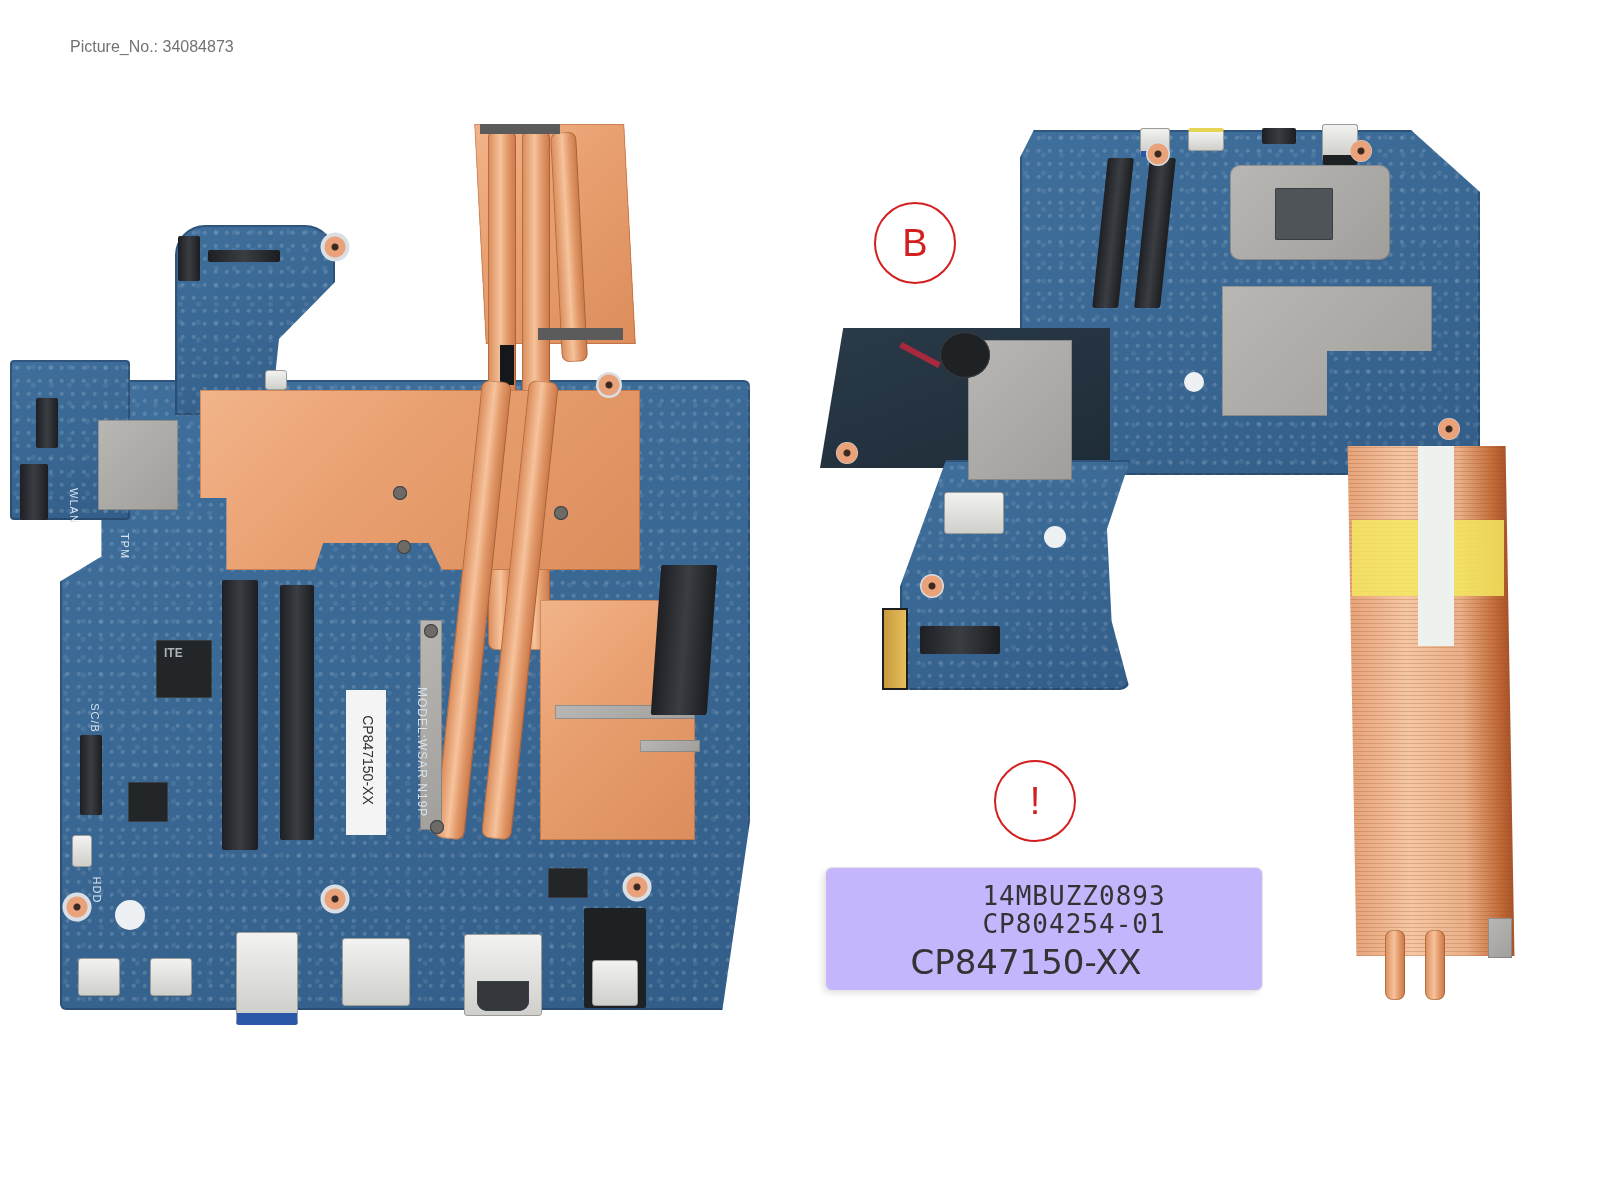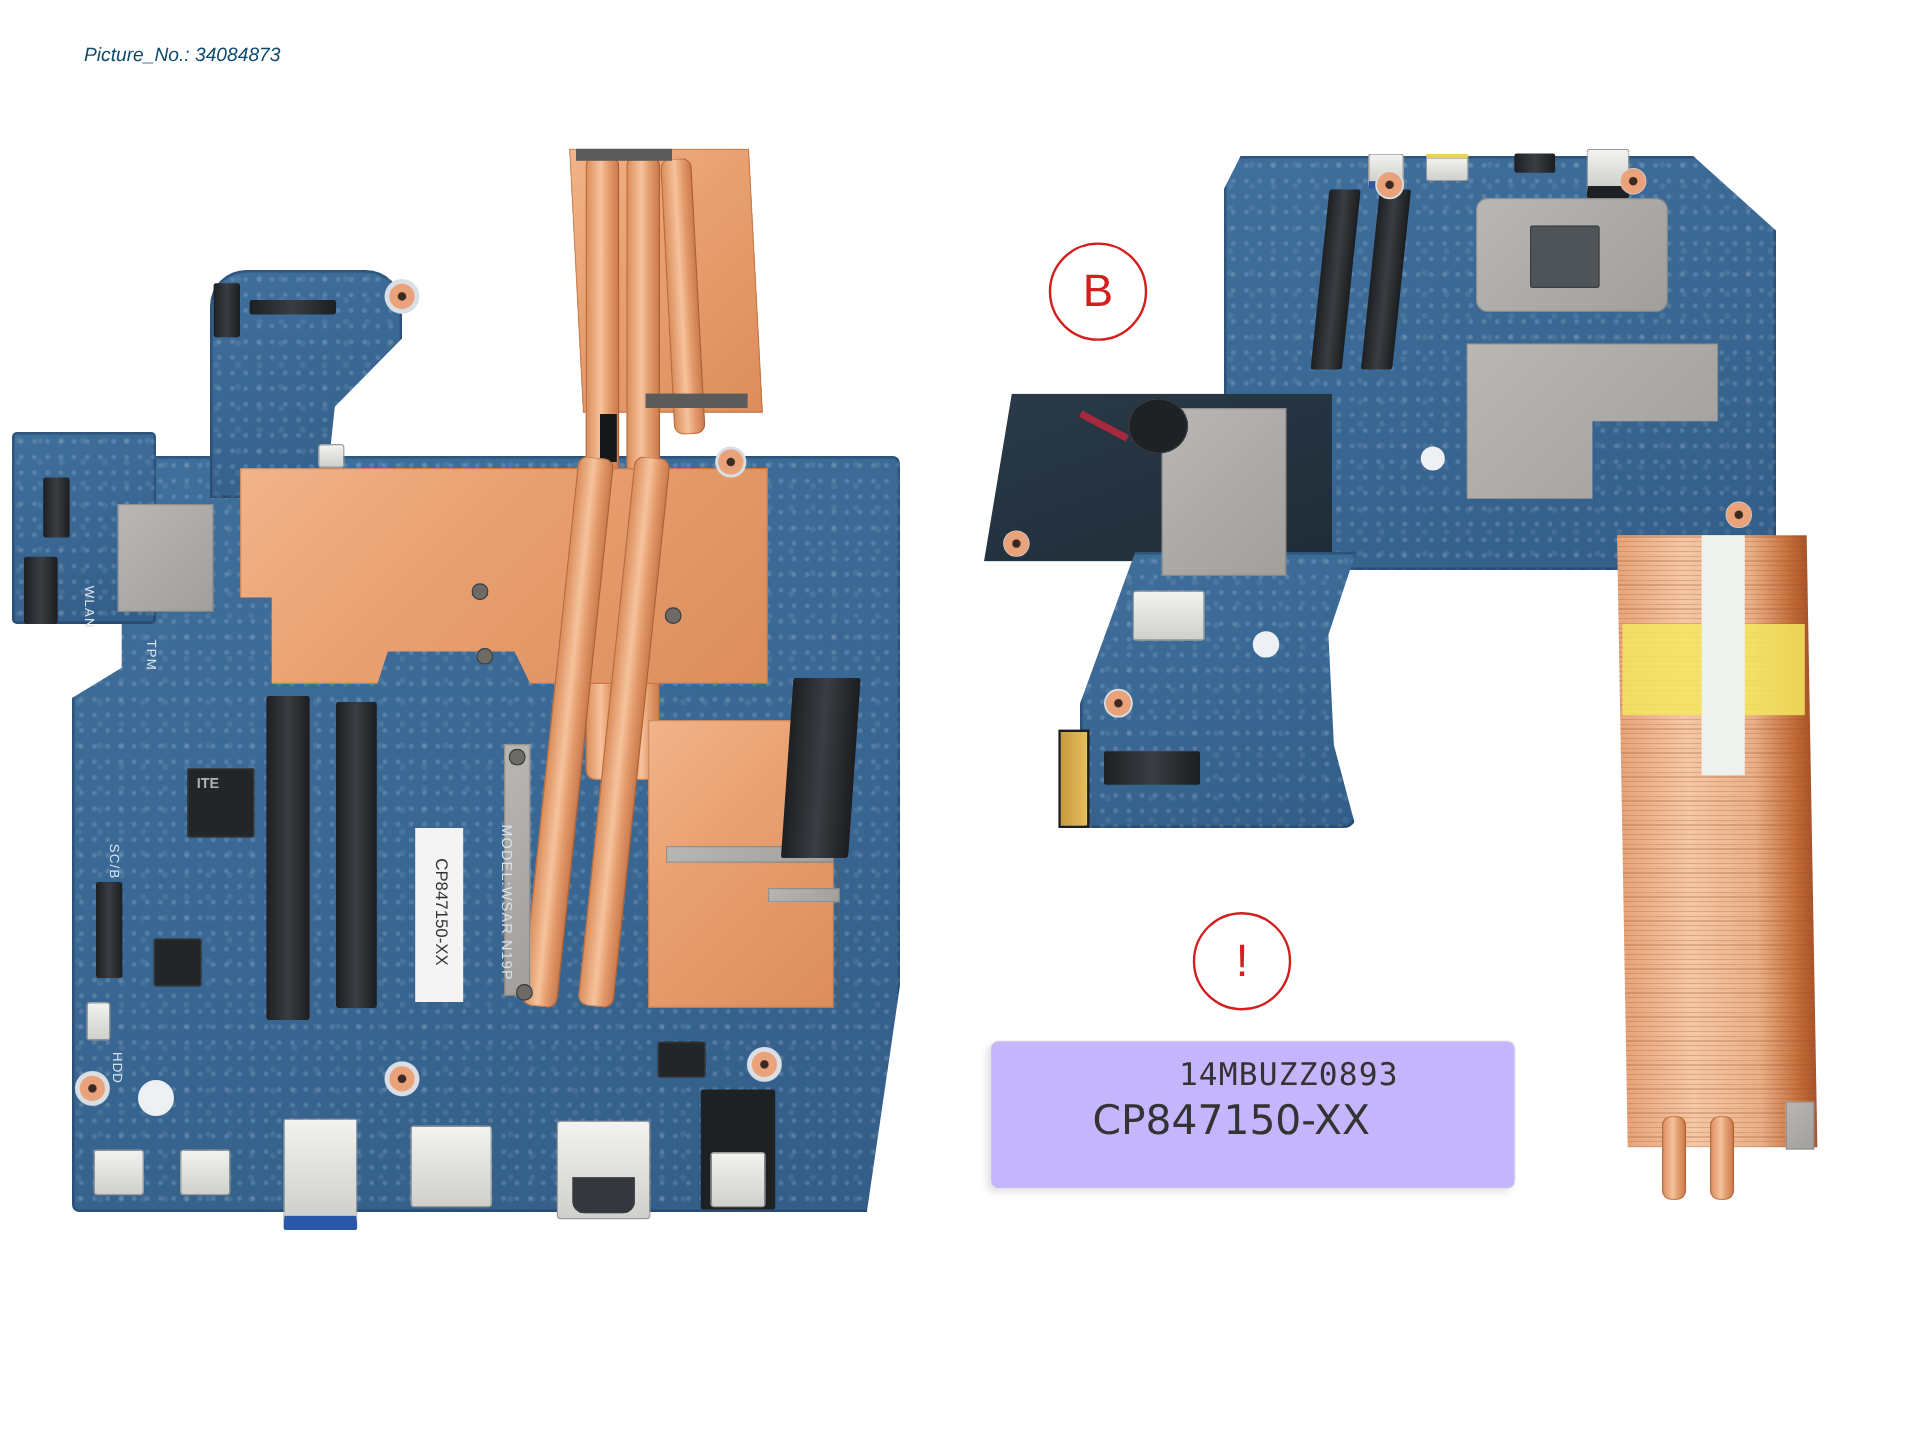--- a/index.html
+++ b/index.html
@@ -1,19 +1,19 @@
 <!DOCTYPE html>
 <html><head>
 <meta charset="utf-8">
 <style>
   html, body { margin:0; padding:0; background:#ffffff; }
   body { width:1600px; height:1200px; position:relative; overflow:hidden;
          font-family:"Liberation Sans", sans-serif; }
   .abs { position:absolute; }
-  .caption { left:70px; top:38px; font-size:16px; color:#0c4a6e;font-style:italic; }
+  .caption { left:70px; top:38px; font-size:16px; color:#737373; }
 
   
   .pcb { background:
       radial-gradient(circle at 30% 40%, rgba(255,255,255,0.08) 0 2px, transparent 3px) 0 0/18px 18px,
       radial-gradient(circle at 70% 60%, rgba(220,230,240,0.18) 0 1.5px, transparent 2.5px) 0 0/11px 13px,
       linear-gradient(160deg, #3f6f9c 0%, #3a6894 45%, #325d88 100%);
     box-shadow: inset 0 0 0 2px rgba(20,40,70,0.35); }
   .pcb-dark { background: linear-gradient(160deg,#2a3a48,#1f2c38); }
   .copper { background: linear-gradient(135deg,#f2b48a 0%,#e9a070 40%,#dc8d5c 100%);
             box-shadow: inset 0 0 0 1px rgba(140,70,30,0.35); }
@@ -173,14 +173,15 @@
 
 <div class="abs marker" style="left:874px;top:202px;width:78px;height:78px;">
   <span>B</span>
 </div>
 <div class="abs marker" style="left:994px;top:760px;width:78px;height:78px;">
   <span>!</span>
 </div>
 
 <div class="abs partlabel">
   <div class="l1" style="margin-top:14px;padding-left:60px;">14MBUZZ0893</div>
+  <div class="l2" style="padding-left:60px;">CP804254-01</div>
   <div class="l3" style="padding-right:36px;">CP847150-XX</div>
 </div>
 
 </body></html>

